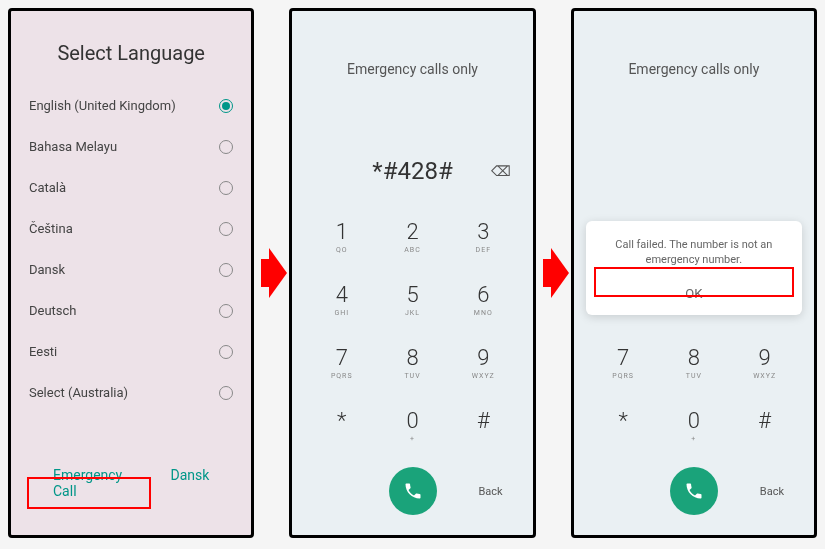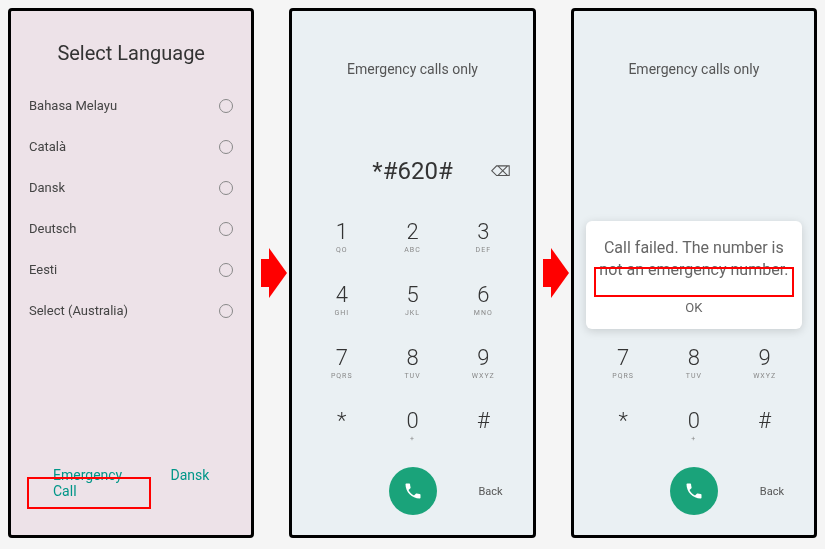--- a/index.html
+++ b/index.html
@@ -34,38 +34,46 @@
 .key-num { font-size: 22px; color: #333; font-weight: 300; }
 .key-sub { font-size: 7px; color: #888; letter-spacing: 1px; margin-top: 2px; }
 .d-footer { display: flex; align-items: center; justify-content: space-around; padding: 10px 0 20px; }
 .call-btn { width: 48px; height: 48px; background: #1aa37a; border-radius: 50%; display: flex; align-items: center; justify-content: center; }
 .call-icon { width: 20px; height: 20px; fill: #fff; }
 .back-label { font-size: 11px; color: #555; position: absolute; right: 30px; margin-left: 14px; }
 .spacer { flex: 1; }
 
 
 .modal { position: absolute; top: 210px; left: 12px; right: 12px; background: #fff; border-radius: 6px; box-shadow: 0 2px 10px rgba(0,0,0,0.15); padding: 16px 12px 10px; text-align: center; }
-.modal-text { font-size: 16px; color: #666; line-height: 1.4; }
+.modal-text { font-size: 11px; color: #666; line-height: 1.4; }
 .modal-ok { font-size: 13px; color: #666; padding: 10px 0 4px; margin-top: 8px; }
 .redbox3 { position: absolute; border: 2.5px solid #ff0000; left: 8px; right: 8px; top: 46px; height: 30px; }
 </style>
 </head>
 <body>
 
 <div class="container">
 
   <div class="phone phone1">
     <div class="s1-title">Select Language</div>
     <div class="lang-list">
       <div class="lang-item">
+          <span>English (United Kingdom)</span>
+          <span class="radio selected"></span>
+        </div>
+      <div class="lang-item">
           <span>Bahasa Melayu</span>
           <span class="radio"></span>
         </div>
       <div class="lang-item">
           <span>Català</span>
+          <span class="radio"></span>
+        </div>
+      <div class="lang-item">
+          <span>Čeština</span>
           <span class="radio"></span>
         </div>
       <div class="lang-item">
           <span>Dansk</span>
           <span class="radio"></span>
         </div>
       <div class="lang-item">
           <span>Deutsch</span>
           <span class="radio"></span>
         </div>
@@ -88,21 +96,21 @@
   <div class="arrow">
       <div class="arrow-body"></div>
       <div class="arrow-head"></div>
     </div>
 
   <div class="phone phone2">
     <div class="dialer">
       <div class="d-header">Emergency calls only</div>
       <div class="spacer"></div>
       <div class="d-number">
-        <span>*#620#</span>
+        <span>*#428#</span>
         <span class="backspace">⌫</span>
       </div>
       <div class="keypad">
         <div class="key">
             <div class="key-num">1</div>
             <div class="key-sub">QO</div>
           </div>
         <div class="key">
             <div class="key-num">2</div>
             <div class="key-sub">ABC</div>

